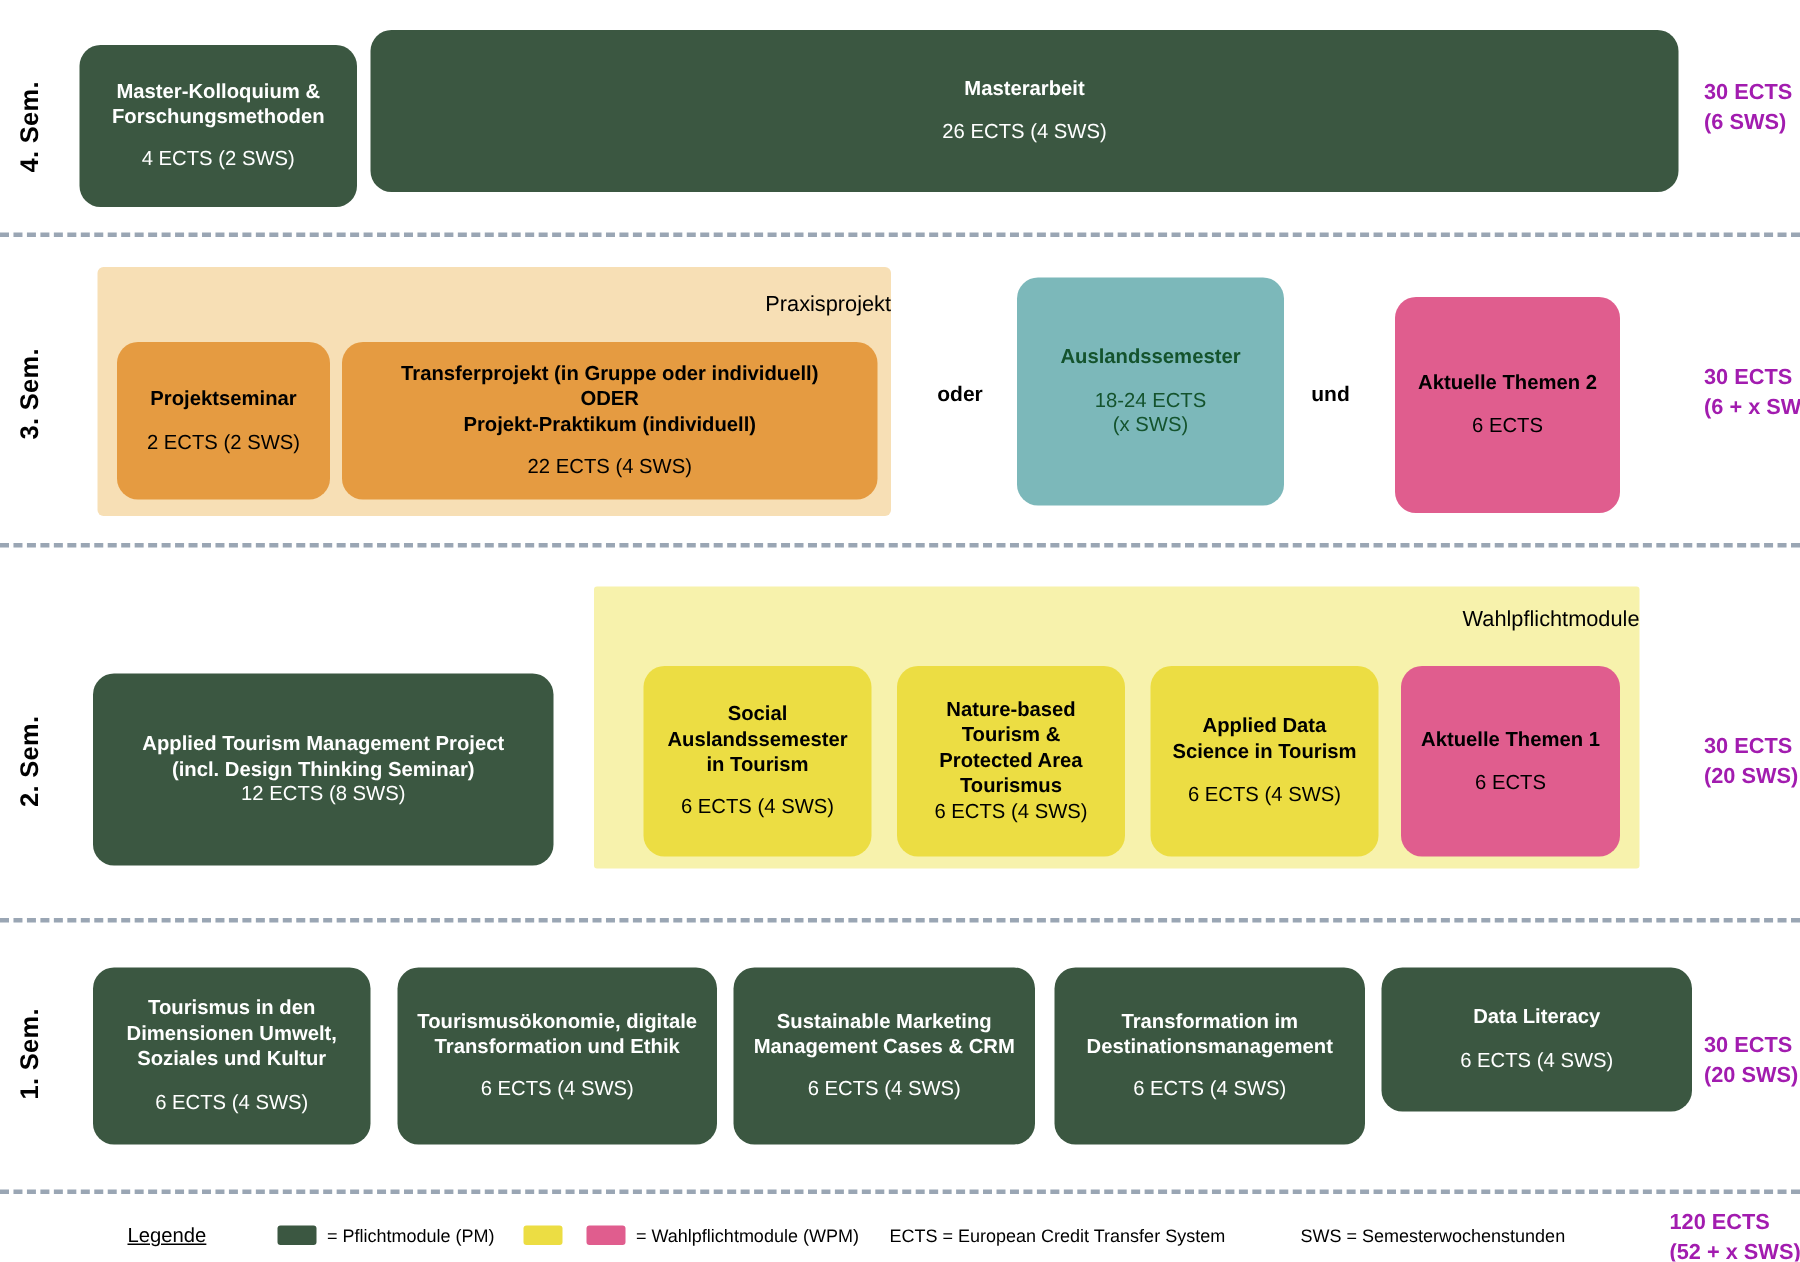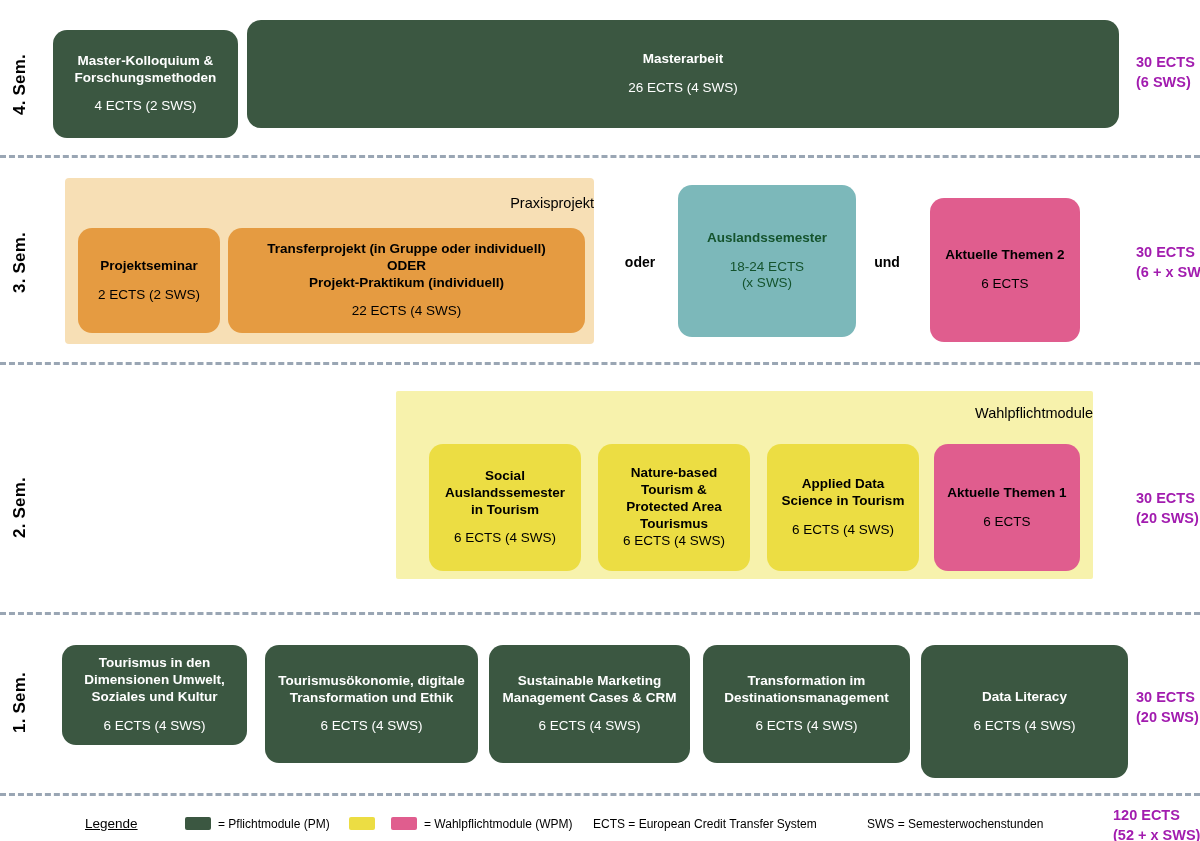--- a/index.html
+++ b/index.html
@@ -231,20 +231,25 @@
     <div>(6 + x SWS)</div>
   </div>
 
   <div class="divider" style="top:362px;"></div>
 
   <div class="sem-label" style="top:455px; height:105px;">2. Sem.</div>
 
   <div class="yellow-bg" style="position:absolute; left:396px; top:391px; width:697px; height:188px;"></div>
   <div class="group-title" style="left:396px; top:405px; width:697px;">Wahlpflichtmodule</div>
 
+  <div class="box green" style="left:62px; top:449px; width:307px; height:128px;">
+    <div class="title">Applied Tourism Management Project</div>
+    <div class="title">(incl. Design Thinking Seminar)</div>
+    <div class="credits">12 ECTS (8  SWS)</div>
+  </div>
 
   <div class="box yellow" style="left:429px; top:444px; width:152px; height:127px;">
     <div class="title">Social</div>
     <div class="title">Auslandssemester</div>
     <div class="title">in Tourism</div>
     <div class="gap"></div>
     <div class="credits">6 ECTS (4 SWS)</div>
   </div>
 
   <div class="box yellow" style="left:598px; top:444px; width:152px; height:127px;">
@@ -270,21 +275,21 @@
 
   <div class="total" style="left:1136px; top:489px;">
     <div>30 ECTS</div>
     <div>(20 SWS)</div>
   </div>
 
   <div class="divider" style="top:612px;"></div>
 
   <div class="sem-label" style="top:650px; height:105px;">1. Sem.</div>
 
-  <div class="box green" style="left:62px; top:645px; width:185px; height:100px;">
+  <div class="box green" style="left:62px; top:645px; width:185px; height:118px;">
     <div class="title">Tourismus in den</div>
     <div class="title">Dimensionen Umwelt,</div>
     <div class="title">Soziales und Kultur</div>
     <div class="gap"></div>
     <div class="credits">6 ECTS (4 SWS)</div>
   </div>
 
   <div class="box green" style="left:265px; top:645px; width:213px; height:118px;">
     <div class="title">Tourismusökonomie, digitale</div>
     <div class="title">Transformation und Ethik</div>
@@ -299,21 +304,21 @@
     <div class="credits">6 ECTS  (4 SWS)</div>
   </div>
 
   <div class="box green" style="left:703px; top:645px; width:207px; height:118px;">
     <div class="title">Transformation im</div>
     <div class="title">Destinationsmanagement</div>
     <div class="gap"></div>
     <div class="credits">6 ECTS (4 SWS)</div>
   </div>
 
-  <div class="box green" style="left:921px; top:645px; width:207px; height:133px;">
+  <div class="box green" style="left:921px; top:645px; width:207px; height:96px;">
     <div class="title">Data Literacy</div>
     <div class="gap"></div>
     <div class="credits">6 ECTS (4 SWS)</div>
   </div>
 
   <div class="total" style="left:1136px; top:688px;">
     <div>30 ECTS</div>
     <div>(20 SWS)</div>
   </div>
 

